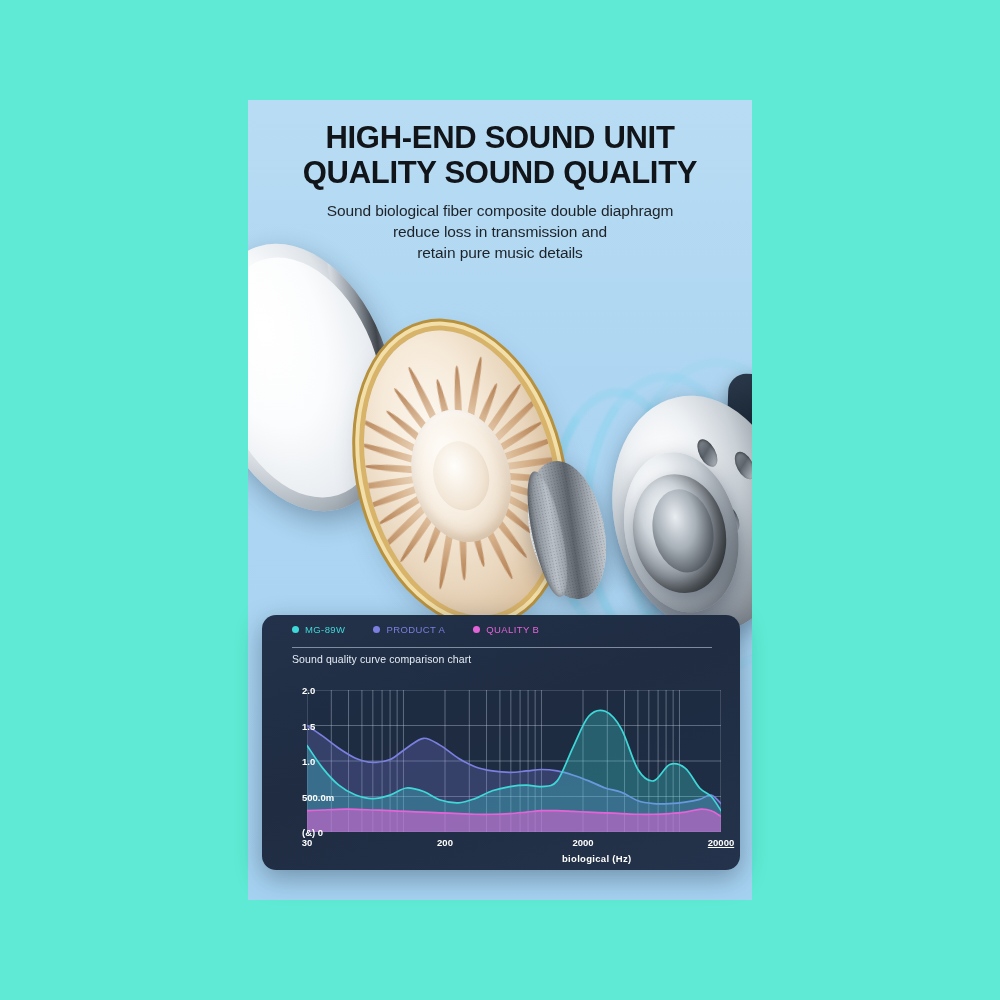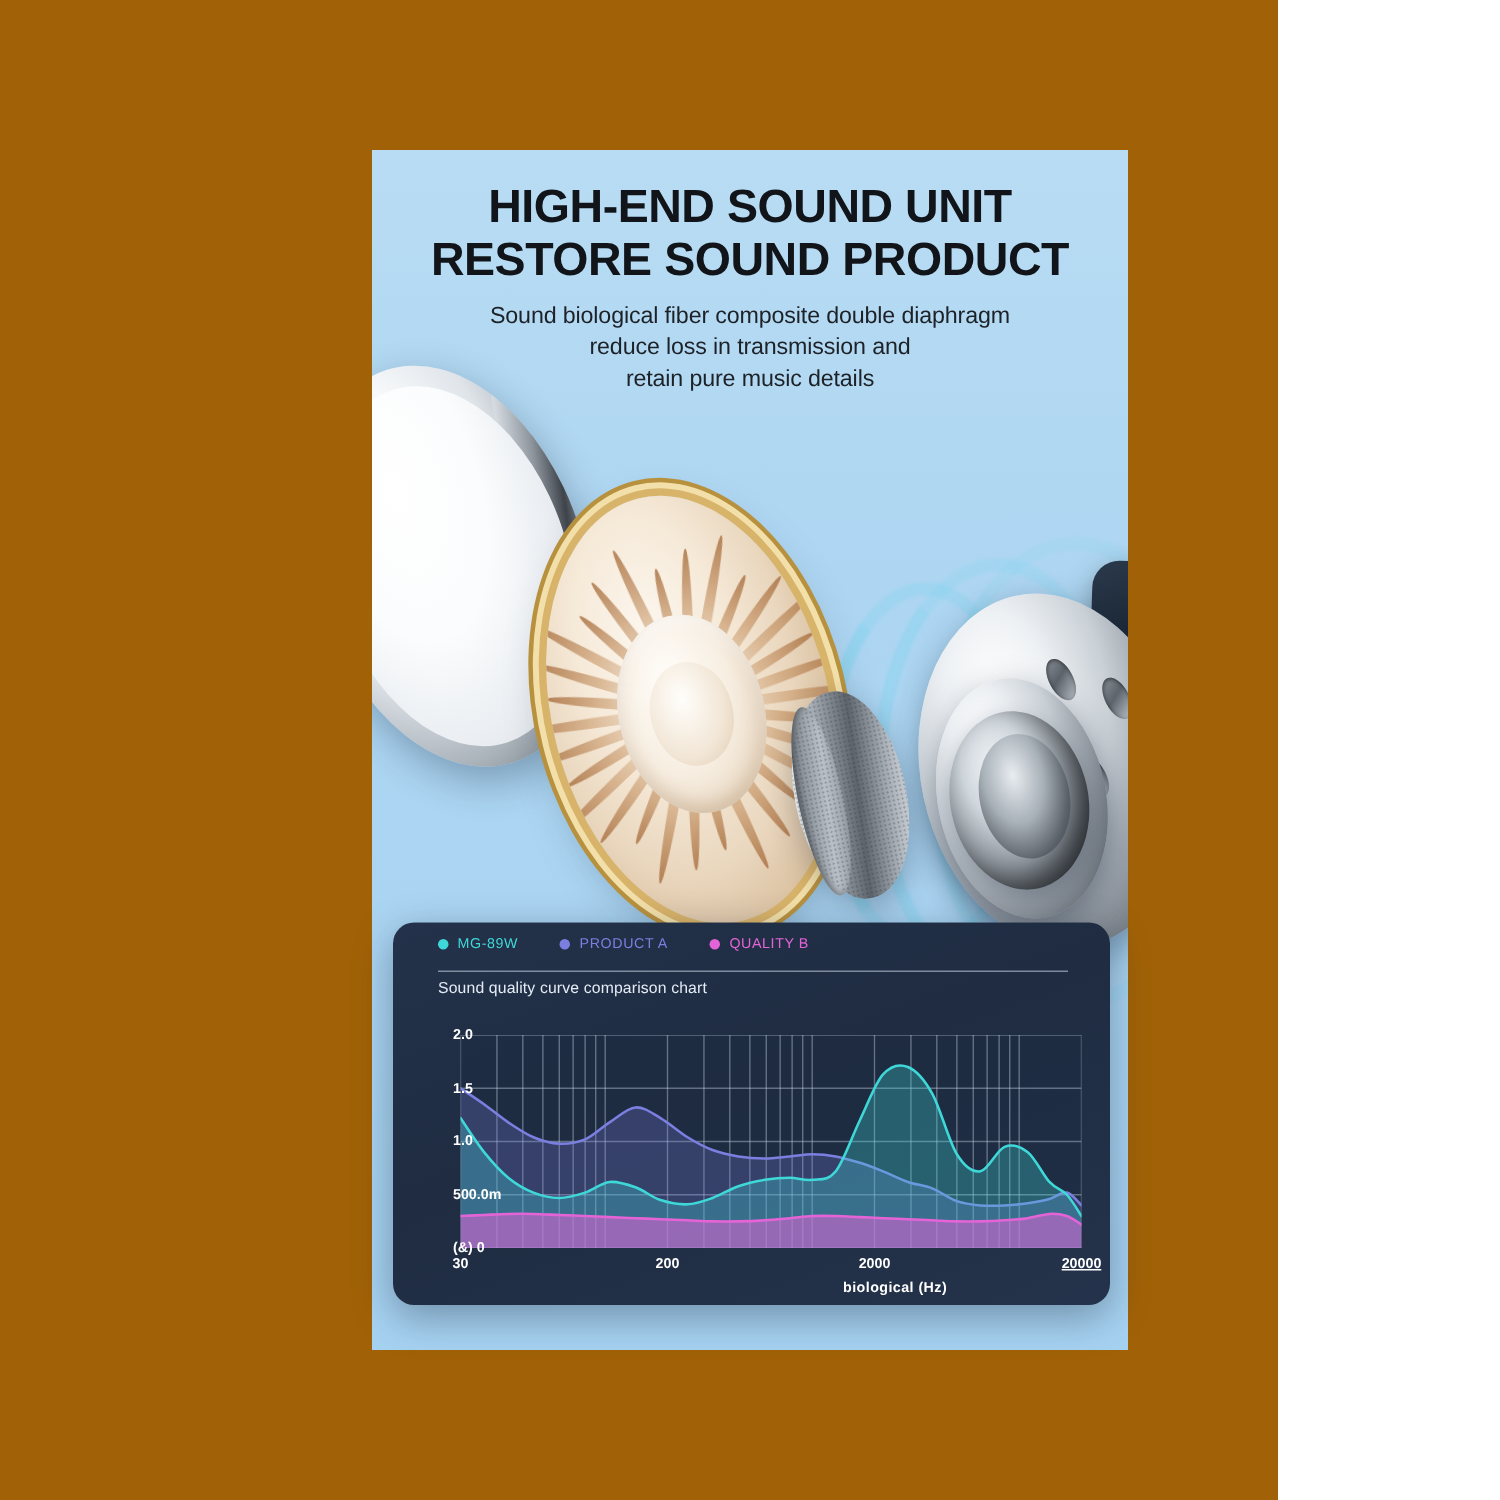--- a/index.html
+++ b/index.html
@@ -1,18 +1,18 @@
 <!DOCTYPE html>
 <html><head>
 <meta charset="utf-8">
 <style>
   html,body{margin:0;padding:0;background:#ffffff;}
   body{width:1000px;height:1000px;overflow:hidden;font-family:"Liberation Sans",sans-serif;}
 
-  .page{position:relative;width:852px;height:1000px;background:#a16207;}
+  .page{position:relative;width:1000px;height:1000px;background:#5eead4;}
 
   
   .poster{
     position:absolute;left:248px;top:100px;width:504px;height:800px;
     background:linear-gradient(180deg,#b8dcf3 0%,#aed6f2 35%,#a9d4f2 70%,#a6d2f1 100%);
     overflow:hidden;
   }
 
   
   .head-wrap{position:absolute;left:0;top:20px;width:504px;text-align:center;z-index:6;}
@@ -252,21 +252,21 @@
 
         <div class="mg-hole" style="left:96px;top:176px;width:15px;height:28px;transform:rotate(-16deg);"></div>
         <div class="mg-plate" style="left:22px;top:58px;width:112px;height:162px;"></div>
         <div class="mg-core"></div>
         <div class="mg-core2"></div>
       </div>
     </div>
 
     <div class="head-wrap">
       <div class="h1">HIGH-END SOUND UNIT</div>
-      <div class="h1">RESTORE SOUND PRODUCT</div>
+      <div class="h1">QUALITY SOUND QUALITY</div>
       <div class="sub">Sound biological fiber composite double diaphragm</div>
       <div class="sub" style="margin-top:0">reduce loss in transmission and</div>
       <div class="sub" style="margin-top:0">retain pure music details</div>
     </div>
   </div>
 
   <div class="chart-card">
 
     <div class="legend" id="legend">
         <div class="lg">

